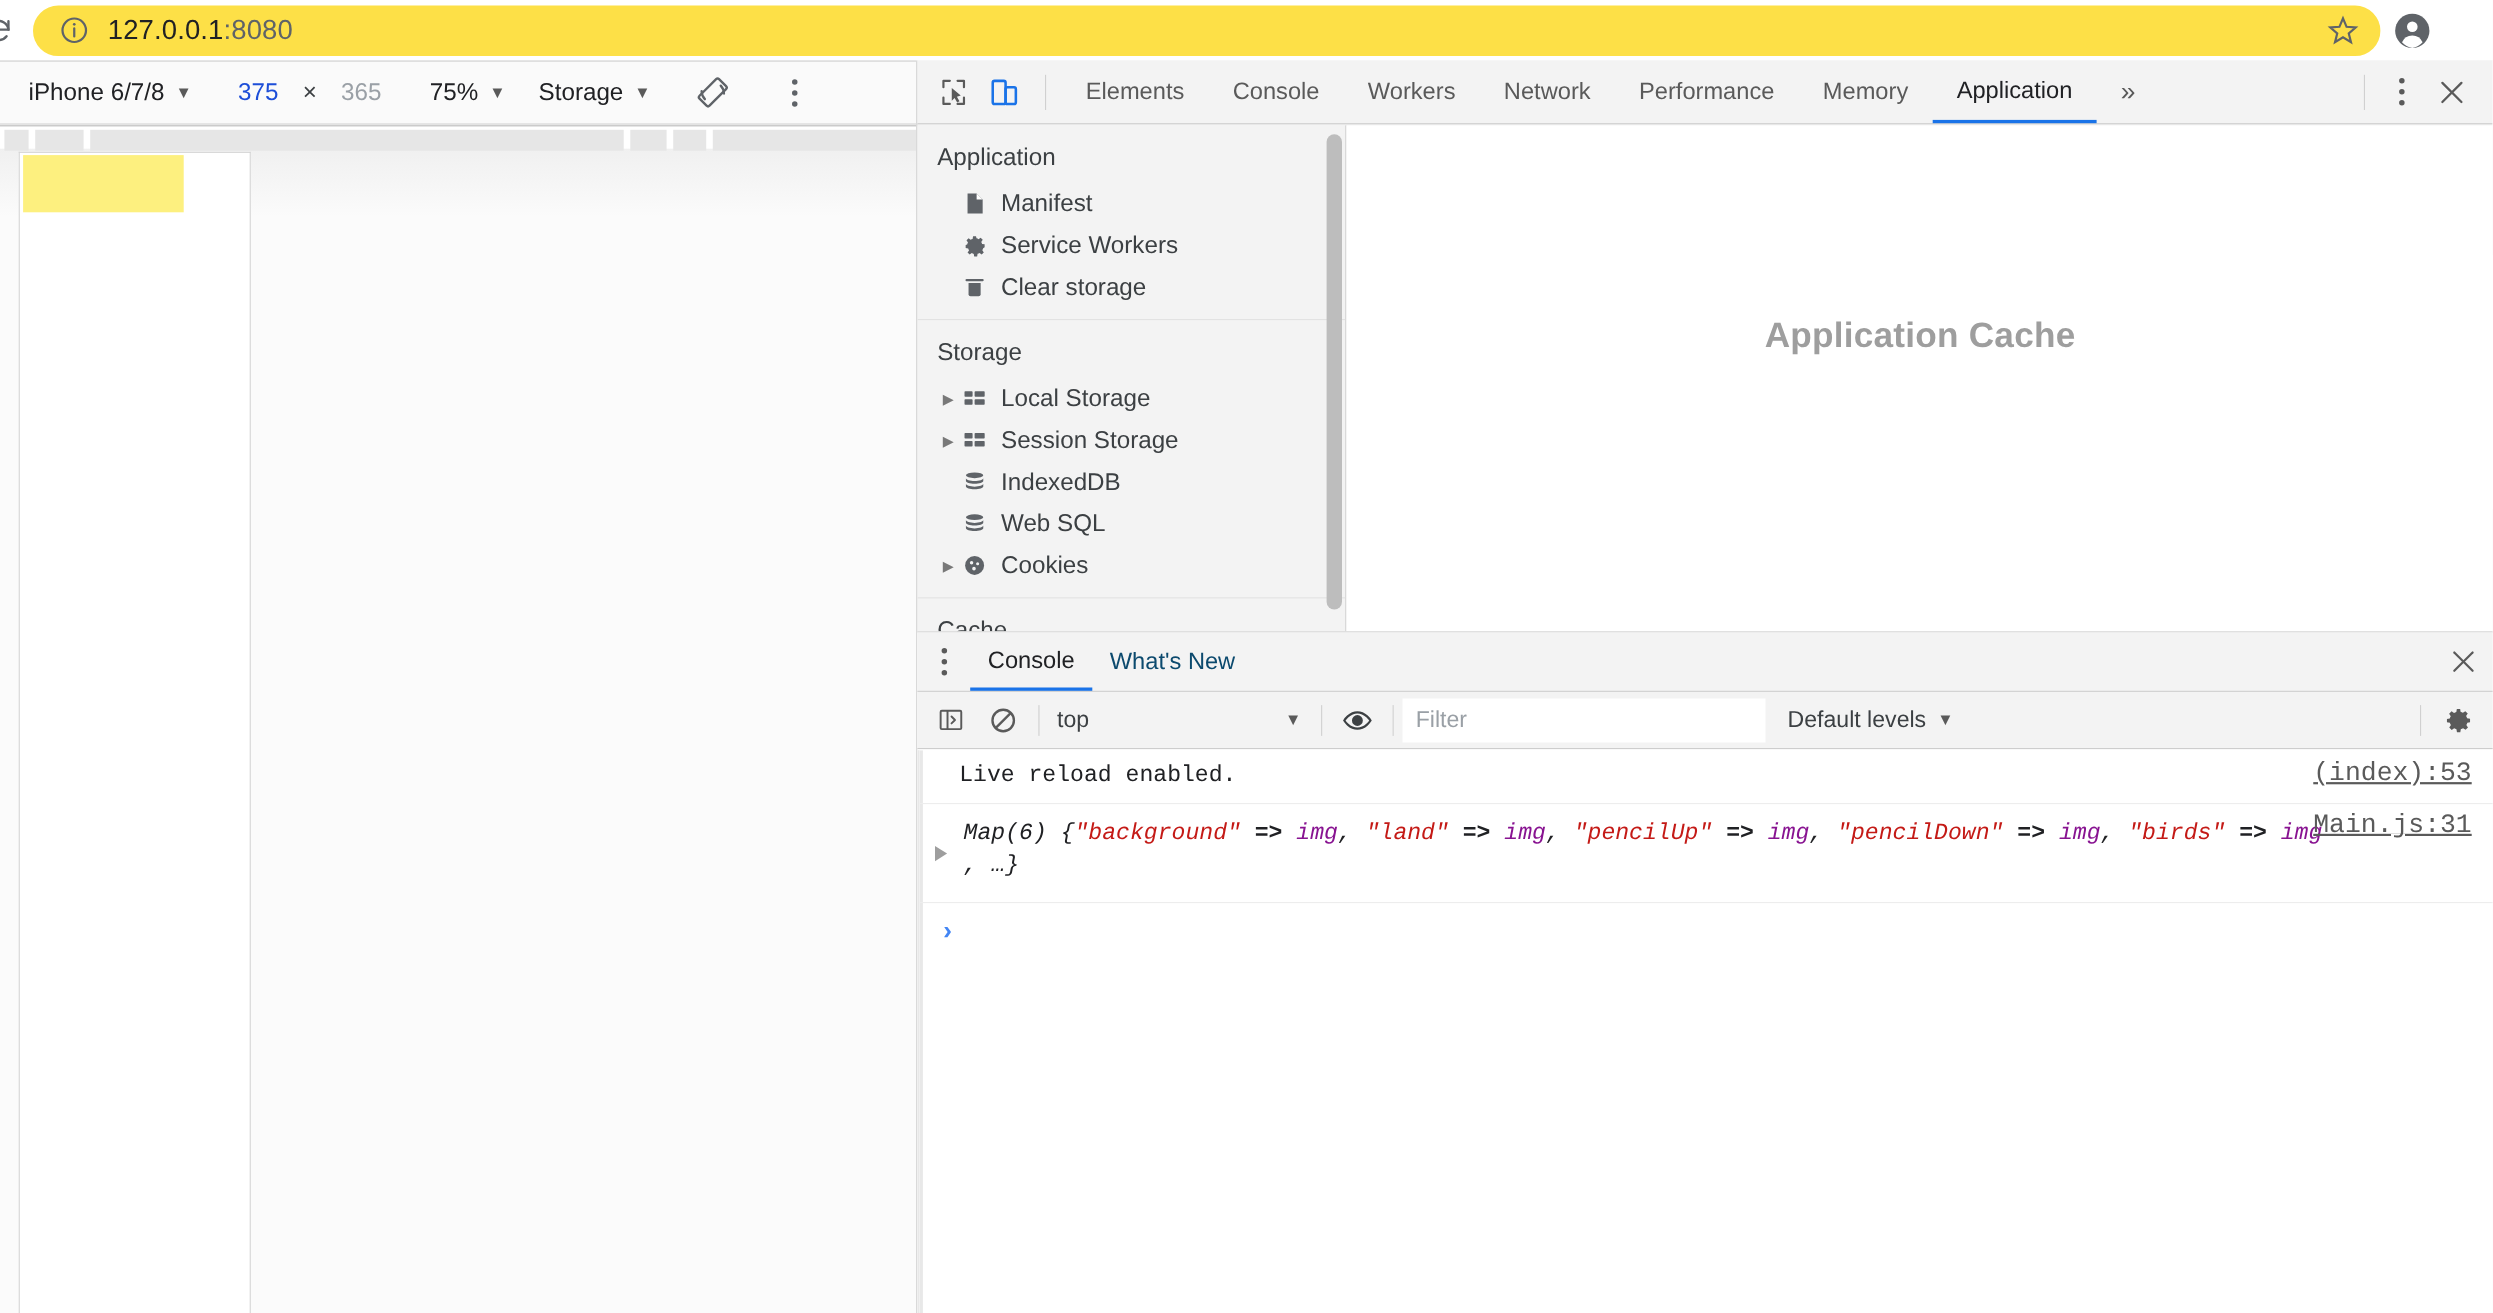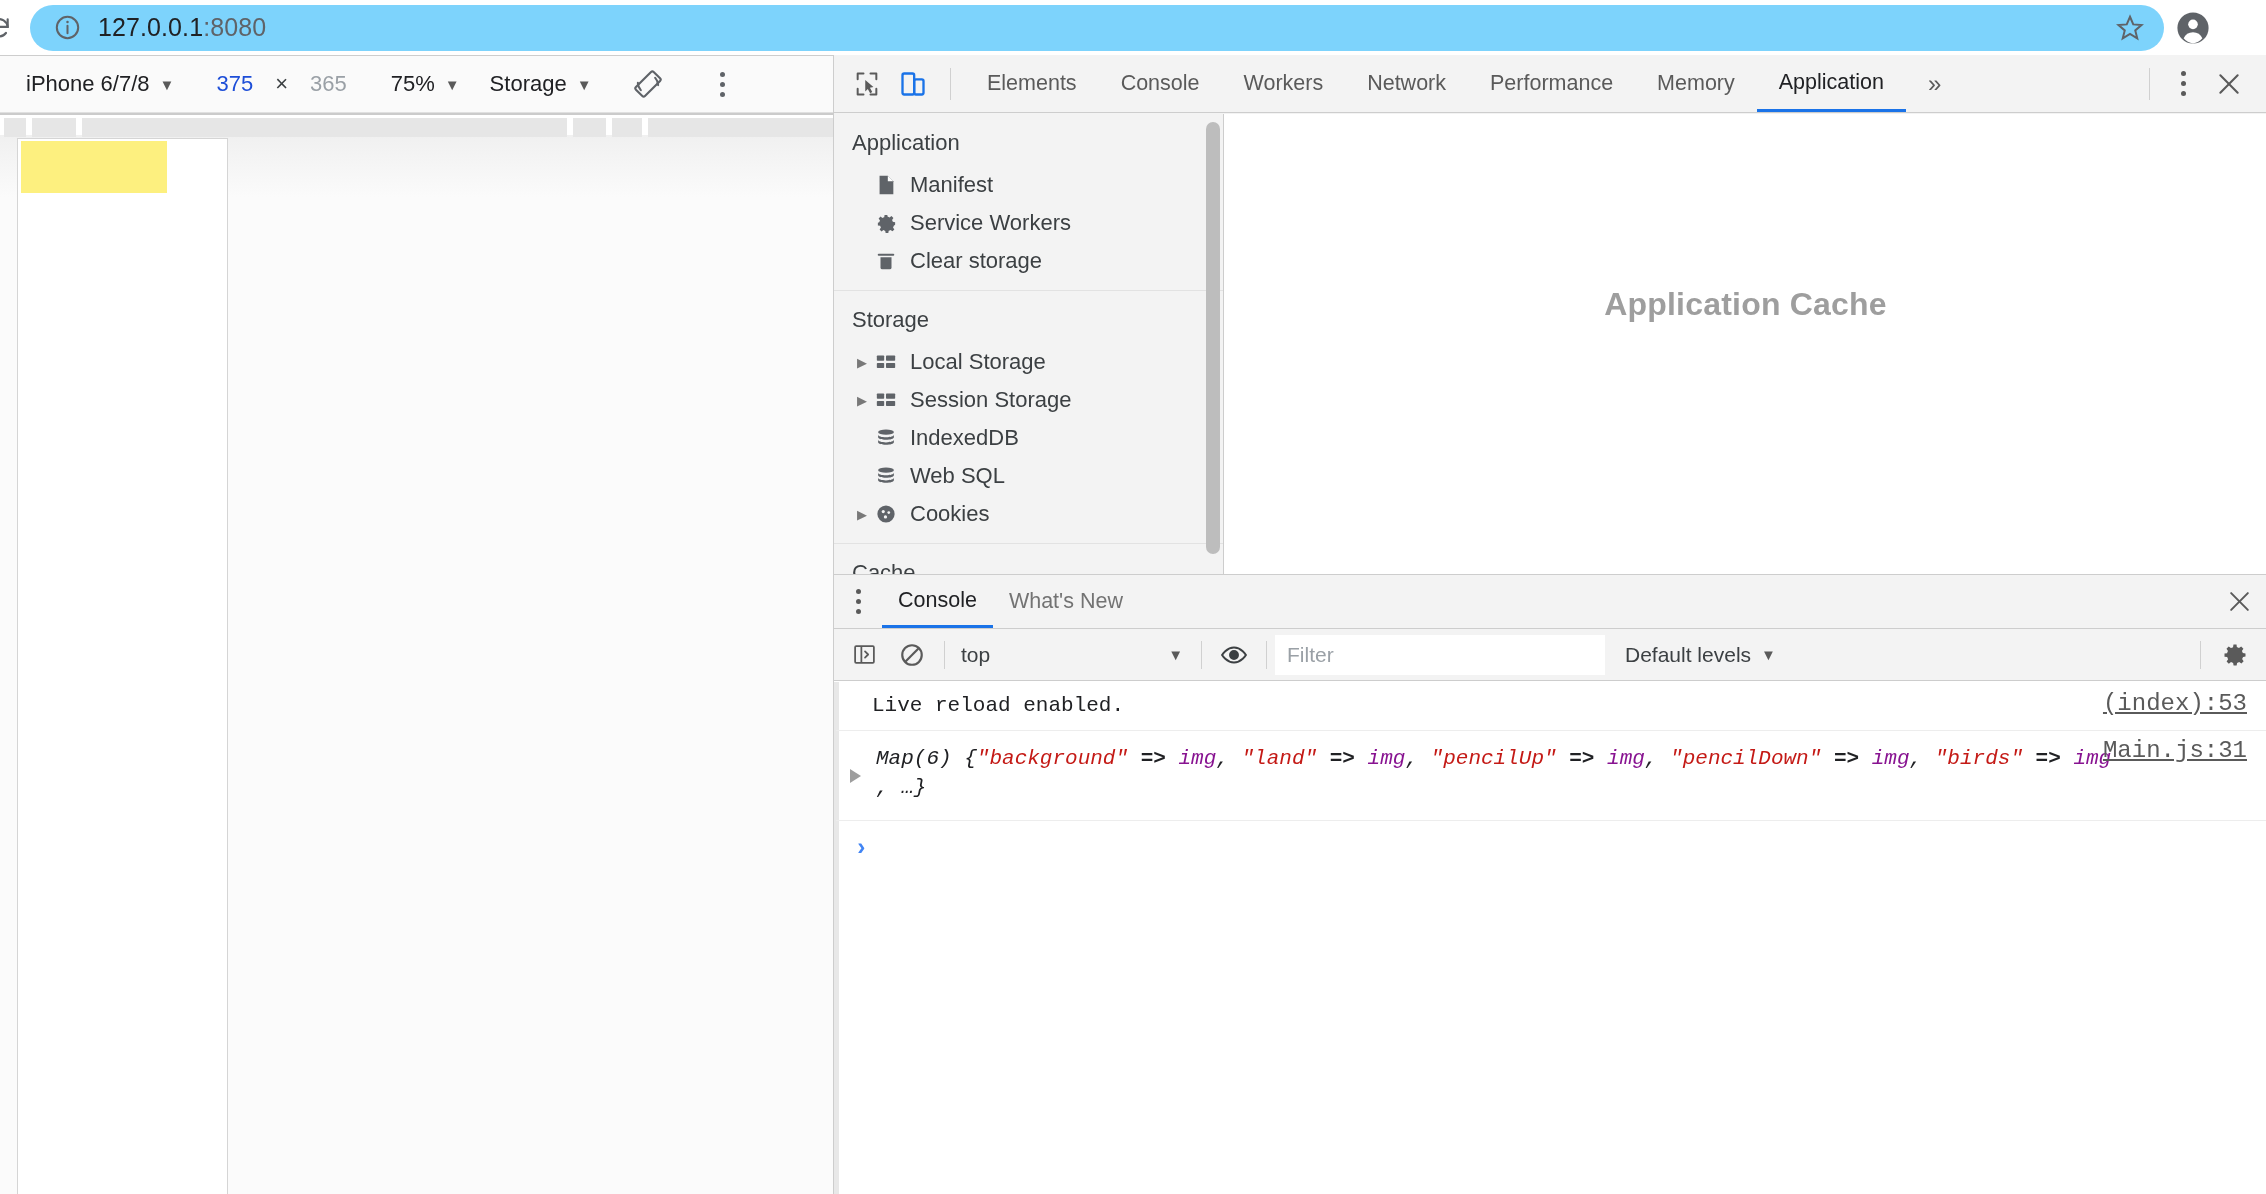--- a/index.html
+++ b/index.html
@@ -18,21 +18,21 @@
     display: flex; align-items: center;
   }
   .reload-btn {
     width: 26px; height: 40px; margin-left: -14px;
     display: flex; align-items: center; justify-content: center;
     color: #5f6368;
   }
   .omnibox {
     margin-left: 18px;
     flex: 1 1 auto; height: 46px;
-    background: #7dd3fc; border-radius: 23px;
+    background: #fde047; border-radius: 23px;
     display: flex; align-items: center;
     padding: 0 14px 0 22px;
     margin-right: 6px;
   }
   .omni-info { width: 30px; height: 30px; display:flex; align-items:center; justify-content:center; color:#5f6368; flex: 0 0 auto;}
   .omni-url {
     font-size: 25px; color: #202124; margin-left: 16px;
     letter-spacing: 0.1px; white-space: nowrap;
     font-family: "Liberation Sans", sans-serif;
   }
@@ -181,21 +181,21 @@
   }
   .drawer-tabbar {
     height: 54px; background: #f3f3f3;
     border-bottom: 1px solid #cdcdcd;
     display:flex; align-items:center;
   }
   .drawer-kebab { width: 48px; display:flex; flex-direction:column; align-items:center; }
   .drawer-kebab i { width:5px;height:5px;border-radius:50%;background:#5a5a5a;margin:2.5px 0; display:block;}
   .dtab {
     height: 100%; display:flex; align-items:center; padding: 0 16px;
-    font-size: 21.5px; color:#737373;
+    font-size: 21.5px; color:#0c4a6e;
   }
   .dtab.selected { color:#202124; border-bottom:3px solid #1a73e8; }
   .drawer-close {
     margin-left:auto; width: 56px; height:54px;
     display:flex;align-items:center;justify-content:center;
     color:#5a5a5a; font-size: 28px;
   }
   .console-toolbar {
     height: 52px; background:#f3f3f3;
     border-bottom: 1px solid #cdcdcd;

